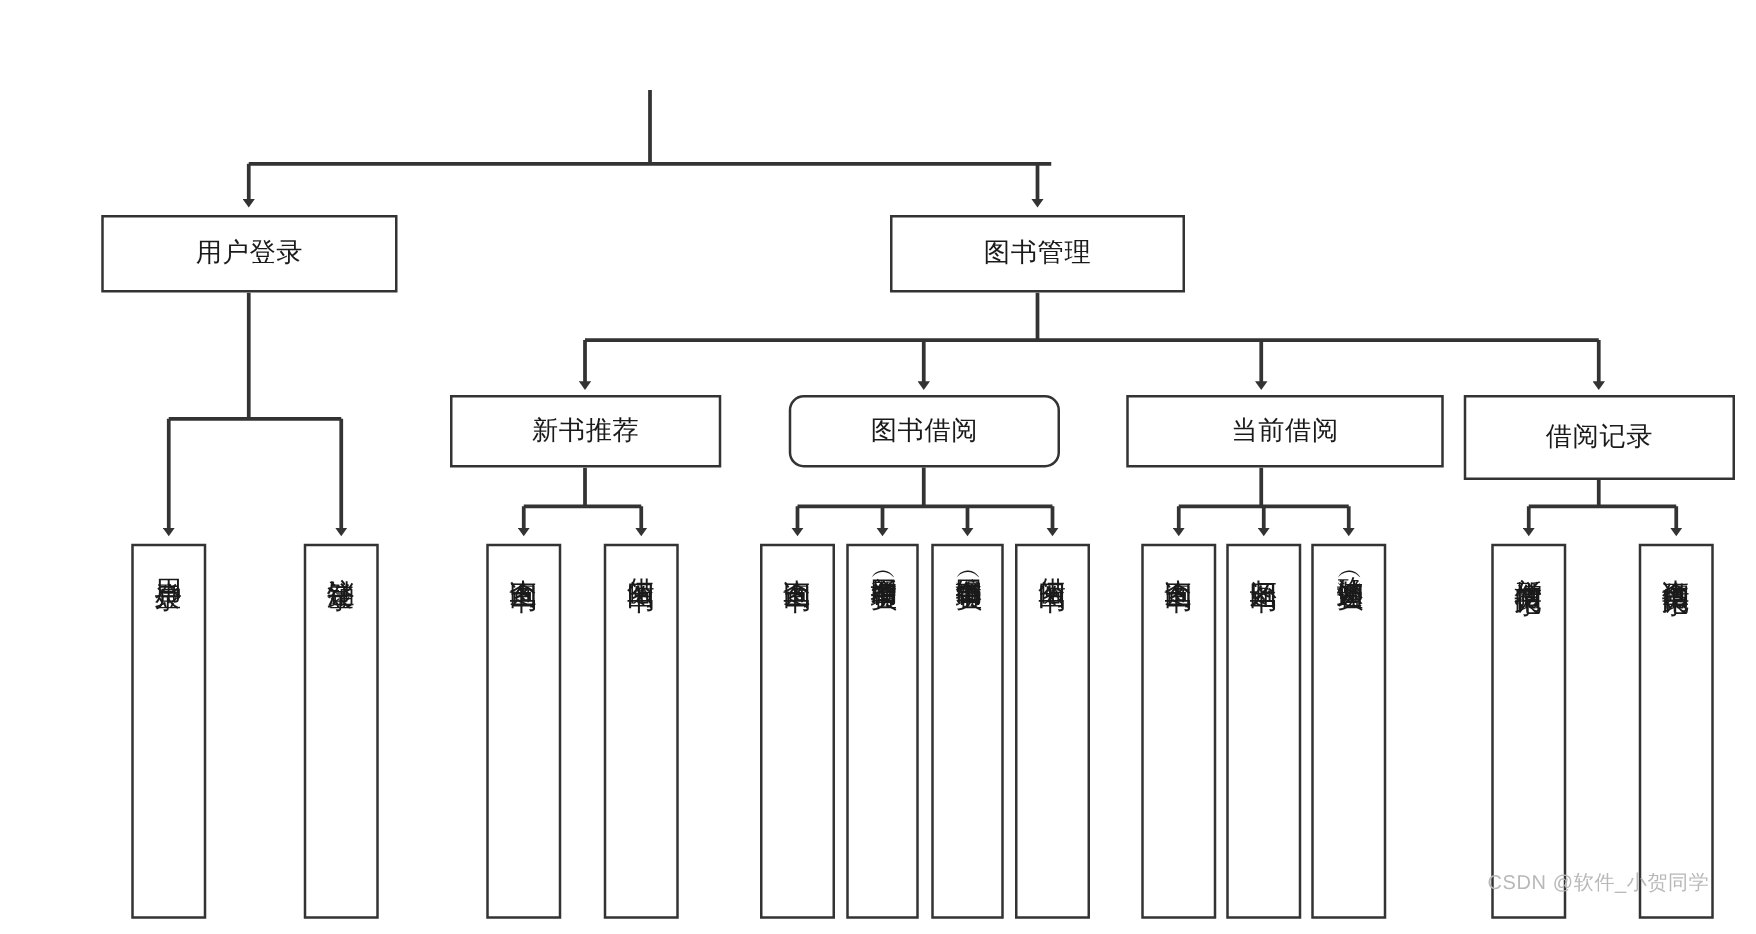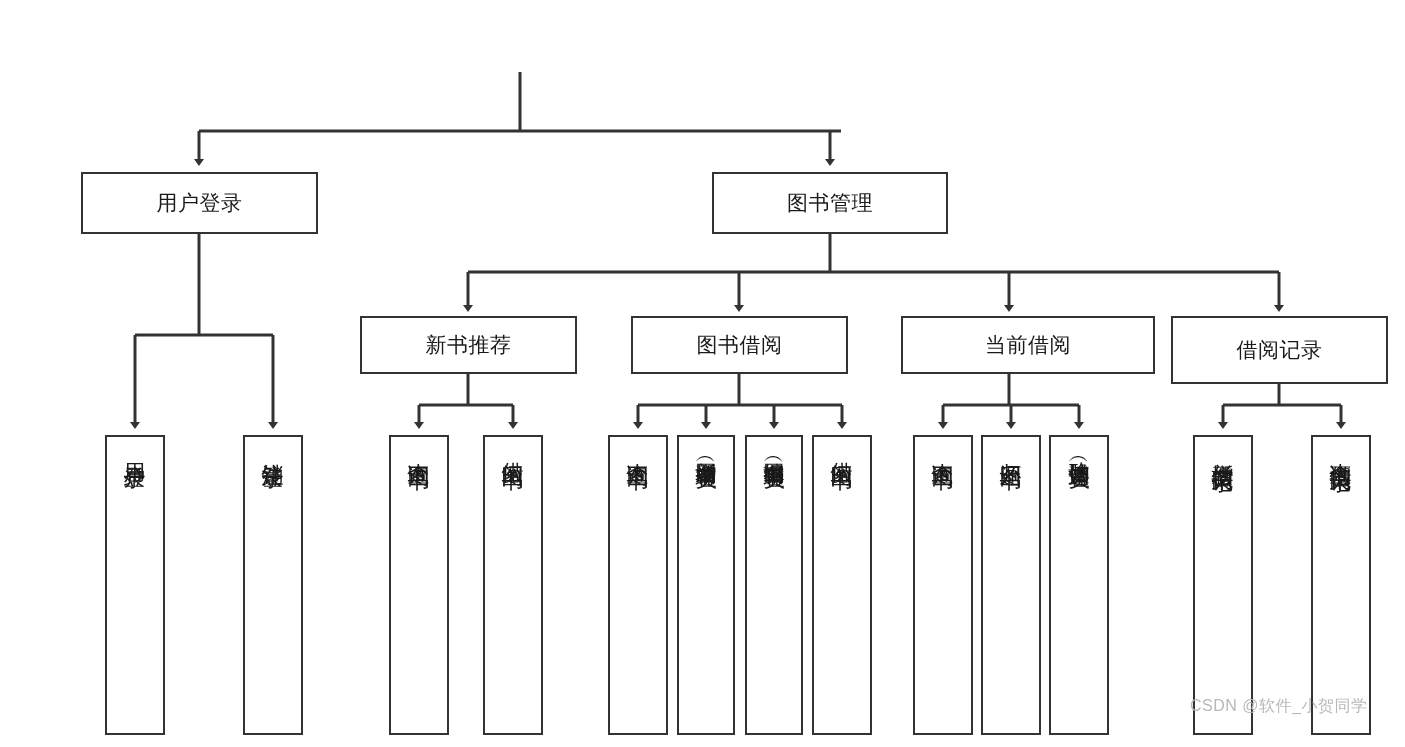--- a/index.html
+++ b/index.html
@@ -138,21 +138,21 @@
   <div class="node horiz" style="left:81px; top:172px; width:237px; height:62px;">
     <span class="node-label">用户登录</span>
   </div>
   <div class="node horiz" style="left:712px; top:172px; width:236px; height:62px;">
     <span class="node-label">图书管理</span>
   </div>
 
   <div class="node horiz" style="left:360px; top:316px; width:217px; height:58px;">
     <span class="node-label">新书推荐</span>
   </div>
-  <div class="node horiz" style="left:631px; top:316px; width:217px; height:58px;">
+  <div class="node horiz" style="left:631px; top:316px; width:217px; height:58px;border-radius:12px;">
     <span class="node-label">图书借阅</span>
   </div>
   <div class="node horiz" style="left:901px; top:316px; width:254px; height:58px;">
     <span class="node-label">当前借阅</span>
   </div>
   <div class="node horiz" style="left:1171px; top:316px; width:217px; height:68px;">
     <span class="node-label">借阅记录</span>
   </div>
 
   <div class="node vert" style="left:105px; top:435px; width:60px; height:300px;">

